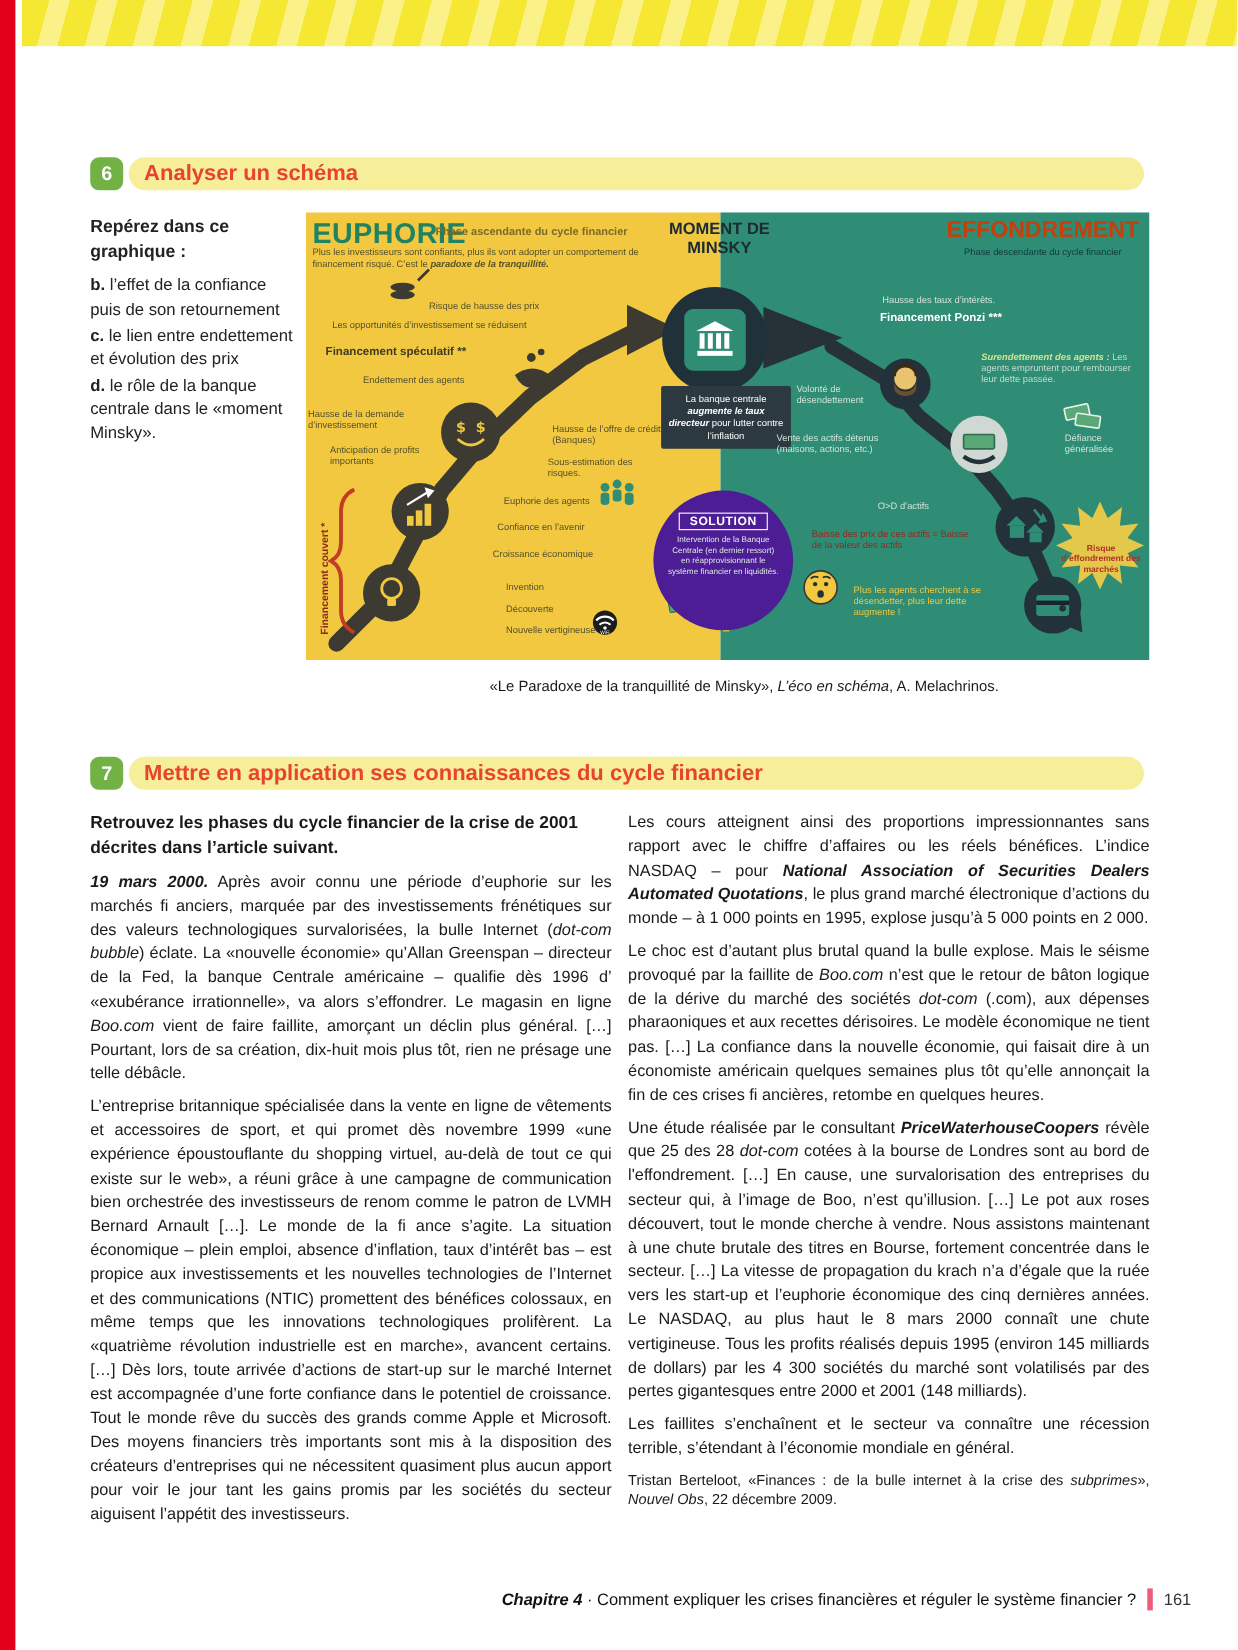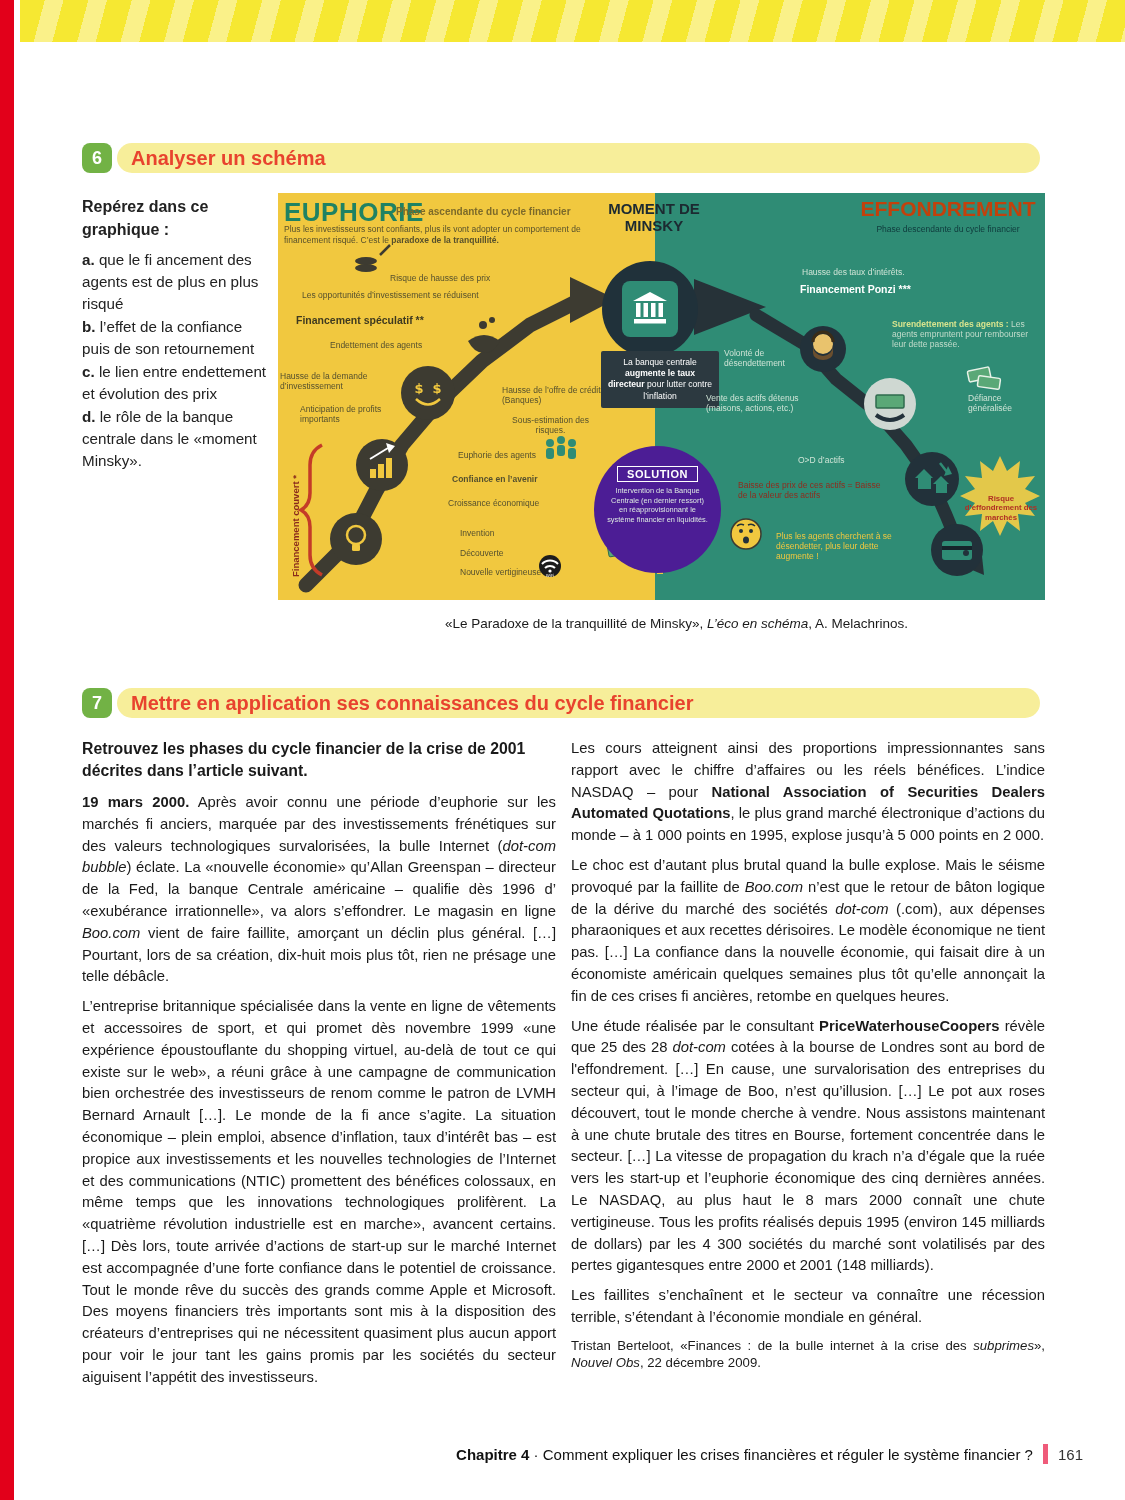--- a/index.html
+++ b/index.html
@@ -57,21 +57,21 @@
   
   .caption{position:absolute;left:445px;top:616px;width:600px;font-size:13.5px;color:#1b1b1b;}
   
   .col{position:absolute;top:738px;width:474px;}
   .col-left{left:82px;}
   .col-right{left:571px;}
   .col p{margin:0 0 8px;text-align:justify;font-size:14.8px;line-height:21.8px;color:#1a1a1a;}
   .intro-p{font-weight:700;font-size:15.8px !important;line-height:22px !important;
            text-align:left !important;margin-bottom:10px !important;}
   .attr{font-size:13.2px !important;text-align:right;line-height:17px !important;margin-top:2px !important;}
-  .b{font-weight:700;}
+  .b{font-weight:700;font-style:italic;}
   .i{font-style:italic;}
   
   .footer{position:absolute;top:1444px;left:82px;right:42px;display:flex;justify-content:flex-end;
           align-items:center;gap:10px;font-size:15px;color:#111;}
   .footer .bar{width:5px;height:20px;background:#ef5b7a;}
   .page-num{font-weight:500;color:#333;}
 </style>
 </head>
 <body>
 
@@ -81,21 +81,20 @@
 
   <div class="sec-header" style="top:143px;">
     <div class="badge">6</div>
     <div class="banner">
       <span class="banner-title">Analyser un schéma</span>
     </div>
   </div>
 
   <div class="sidebar6">
     <div class="sidebar-intro">Repérez dans ce graphique :</div>
-    <div class="sidebar-item"><span class="it-letter">a.</span><span> que le fi ancement des agents est de plus en plus risqué</span></div>
     <div class="sidebar-item"><span class="it-letter">b.</span><span> l’effet de la confiance puis de son retournement</span></div>
     <div class="sidebar-item"><span class="it-letter">c.</span><span> le lien entre endettement et évolution des prix</span></div>
     <div class="sidebar-item"><span class="it-letter">d.</span><span> le rôle de la banque centrale dans le «moment Minsky».</span></div>
   </div>
 
   <div class="infographic">
     <svg class="info-svg" width="767" height="407" viewBox="0 0 767 407">
       <rect x="0" y="0" width="377" height="407" fill="#f1c83f"></rect>
       <rect x="377" y="0" width="390" height="407" fill="#2f8c75"></rect>
 
@@ -223,23 +222,23 @@
     <div class="effondrement-title">EFFONDREMENT</div>
     <div class="effondrement-sub">Phase descendante du cycle financier</div>
 
     <div class="ylab" style="left:112px;top:80px;width:150px;">Risque de hausse des prix</div>
     <div class="ylab" style="left:24px;top:97px;width:205px;">Les opportunités d’investissement se réduisent</div>
     <div class="ylab bold-lab" style="left:18px;top:121px;width:170px;">Financement spéculatif **</div>
     <div class="ylab" style="left:52px;top:147px;width:130px;">Endettement des agents</div>
     <div class="ylab" style="left:2px;top:178px;width:105px;">Hausse de la demande d’investissement</div>
     <div class="ylab" style="left:22px;top:211px;width:95px;">Anticipation de profits importants</div>
     <div class="ylab" style="left:224px;top:192px;width:105px;">Hausse de l’offre de crédits (Banques)</div>
-    <div class="ylab" style="left:220px;top:222px;width:105px;text-align:center;">Sous-estimation des risques.</div>
+    <div class="ylab" style="left:220px;top:222px;width:105px;">Sous-estimation des risques.</div>
     <div class="ylab" style="left:180px;top:257px;width:100px;">Euphorie des agents</div>
-    <div class="ylab" style="left:174px;top:281px;width:100px;font-weight:bold;">Confiance en l’avenir</div>
+    <div class="ylab" style="left:174px;top:281px;width:100px;">Confiance en l’avenir</div>
     <div class="ylab" style="left:170px;top:305px;width:115px;">Croissance économique</div>
     <div class="ylab" style="left:182px;top:335px;width:80px;">Invention</div>
     <div class="ylab" style="left:182px;top:355px;width:80px;">Découverte</div>
     <div class="ylab" style="left:182px;top:374px;width:110px;">Nouvelle vertigineuse</div>
     <div class="vlab">Financement couvert *</div>
 
     <div class="bank-circle">
       <div class="bank-inner">
         <svg width="40" height="40" viewBox="0 0 40 40">
           <polygon points="20,3 37,12 3,12" fill="#ffffff"></polygon>

